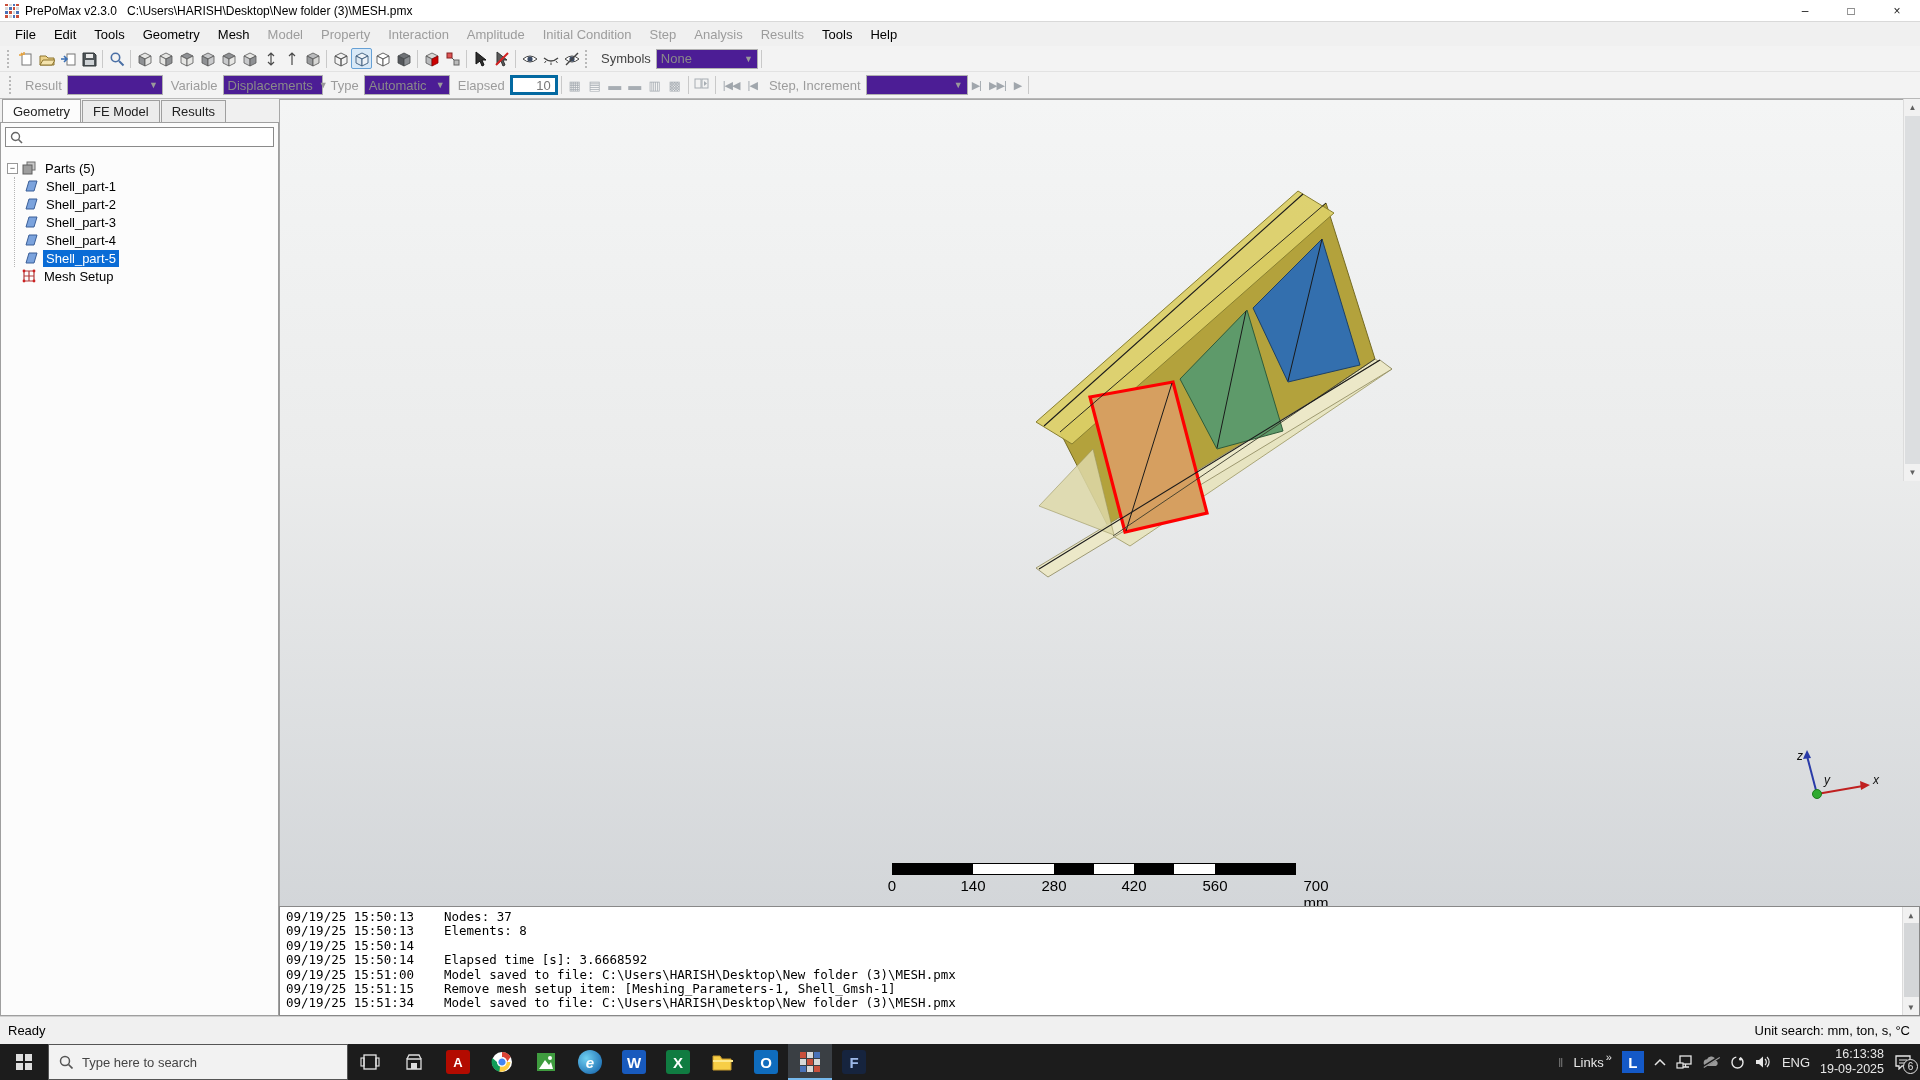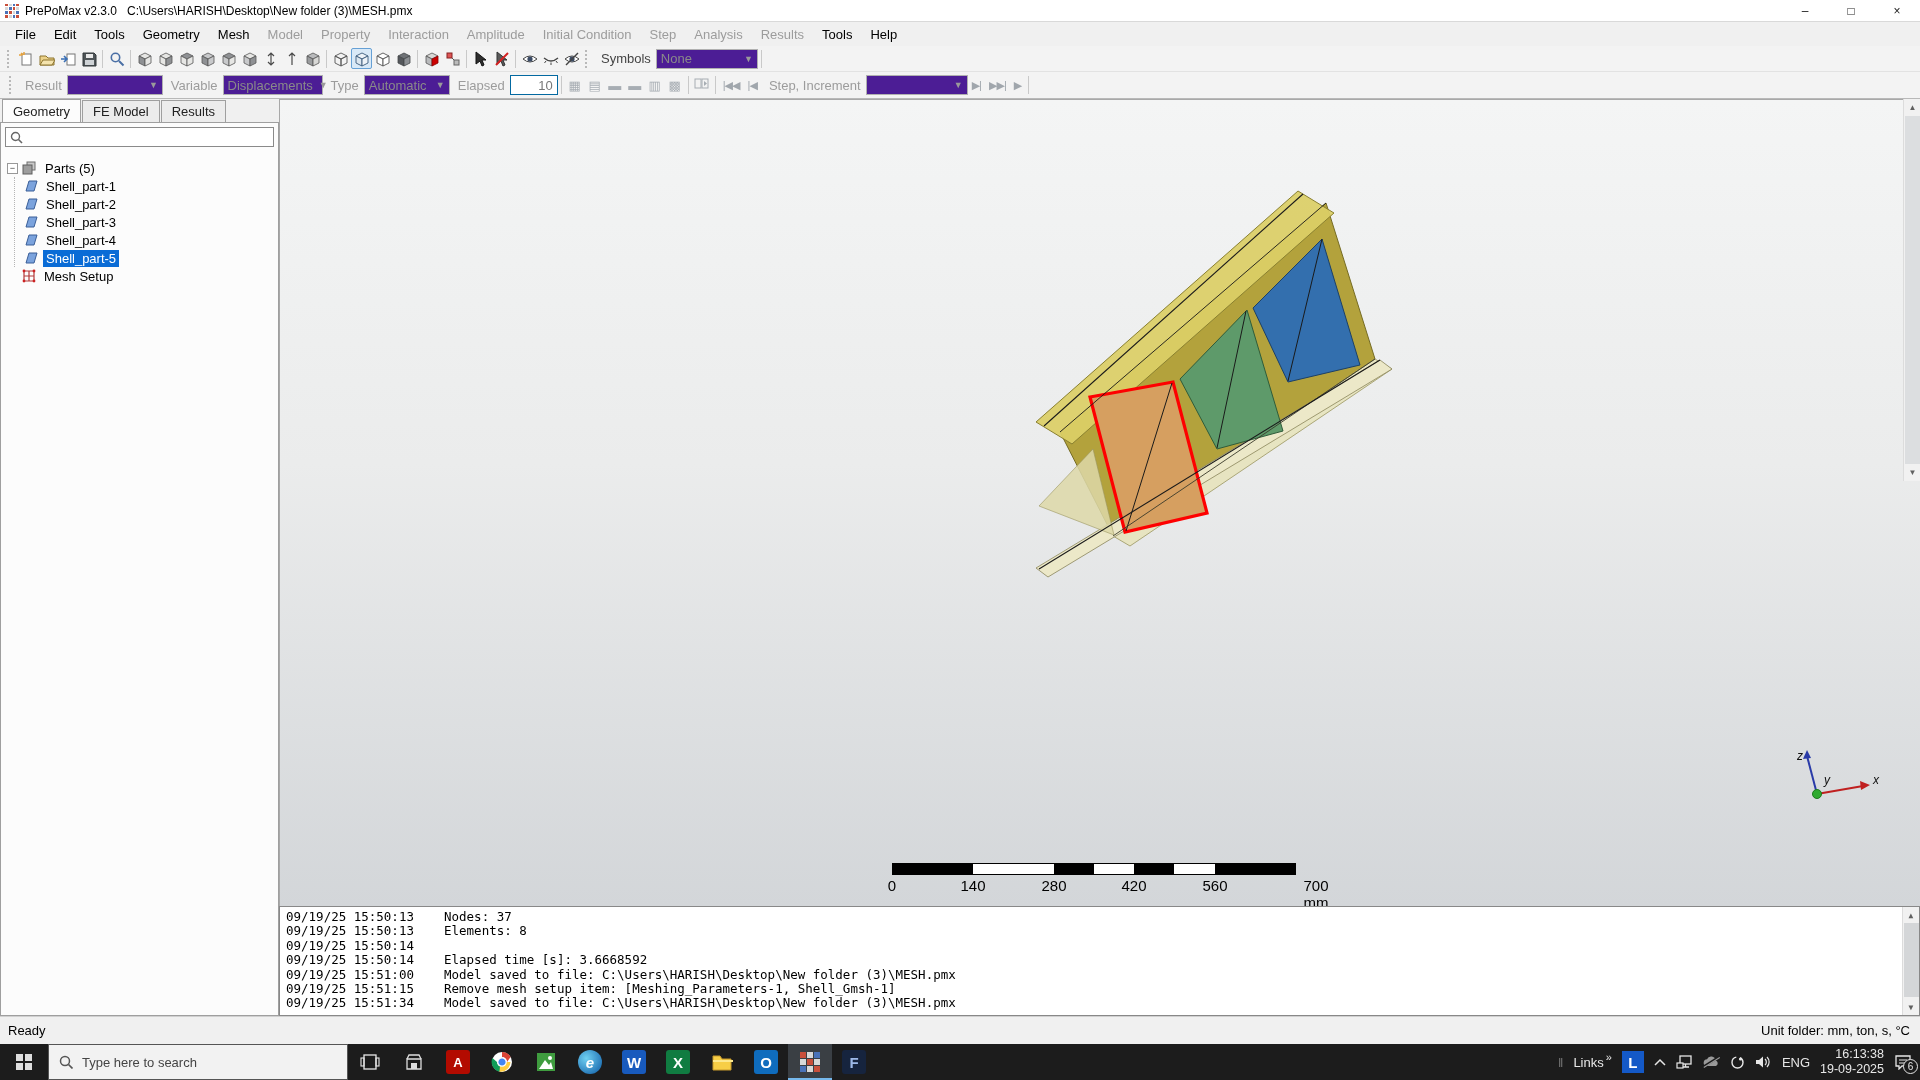--- a/index.html
+++ b/index.html
@@ -34,21 +34,21 @@
   .tb-sep { width:1px; height:18px; background:#c9c9c9; margin:0 3px; }
   .tb-icon { width:21px; height:21px; display:flex; align-items:center; justify-content:center;
     border:1px solid transparent; border-radius:2px; }
   .tb-icon.selected { background:#d9e9f7; border:1px solid #66a0d5; }
   .tb-label { font-size:13px; color:#444; margin:0 5px 0 8px; }
   .tb-label.disabled { color:#9c9c9c; }
   .combo { height:20px; background:#4c1d95; border:1px solid #b0b0b0; display:flex; align-items:center;
     font-size:13px; color:#8a8a8a; padding:0 4px; position:relative; }
   .combo .arrow { margin-left:auto; font-size:9px; color:#9a9a9a; padding-left:6px; }
   .combo.w95 { width:102px; } .combo.w90 { width:96px; } .combo.w85 { width:100px; } .combo.w80 { width:86px; }
-  .tb-input { width:48px; height:20px; border:1px solid #0369a1; background:#fff; color:#777;
+  .tb-input { width:48px; height:20px; border:3px solid #0369a1; background:#fff; color:#777;
     font-size:13px; text-align:right; padding:0 4px; font-family:"Liberation Sans",sans-serif; }
   .mini-ico { font-size:13px; color:#a7adb3; width:20px; text-align:center; }
   .media-btn { font-size:11px; color:#a0a6ac; letter-spacing:-1px; padding:2px 4px; }
 
   
   #sidebar { position:absolute; left:0; top:99px; width:279px; height:917px; background:#f0f0f0; }
   #sidebar-tabs { display:flex; height:23px; padding-left:2px; }
   .tab { padding:3px 10px 4px 10px; font-size:13px; border:1px solid #9f9f9f; border-bottom:none;
     background:#ececec; color:#222; margin-right:1px; position:relative; top:1px; }
   .tab.active { background:#fcfcfc; z-index:3; padding-top:4px; top:0; }
@@ -592,21 +592,21 @@
     </div>
     <div id="log-scrollbar">
       <div class="sb-btn">▲</div>
       <div id="log-sb-thumb"></div>
       <div class="sb-btn" id="log-sb-down">▼</div>
     </div>
   </div>
 
   <div id="statusbar">
     <span id="status-left">Ready</span>
-    <span id="status-right">Unit folder: mm, ton, s, °C</span>
+    <span id="status-right">Unit search: mm, ton, s, °C</span>
   </div>
 
   <div id="taskbar">
     <div id="start-btn">
       <span id="start-logo">
           <i></i>
           <i></i>
           <i></i>
           <i></i>
         </span>

